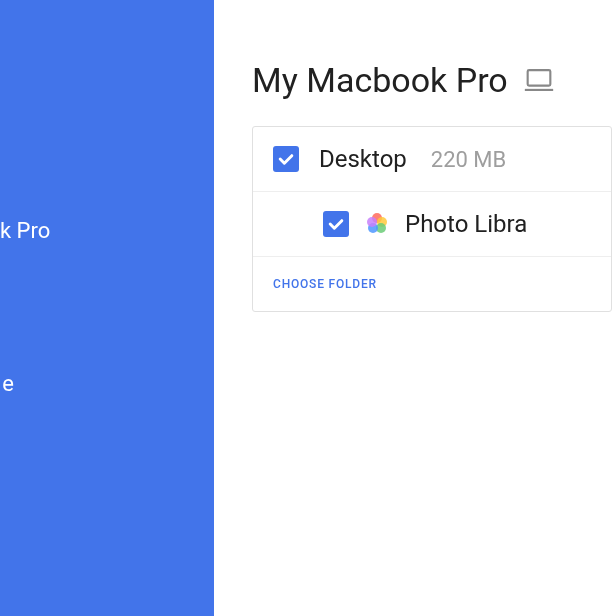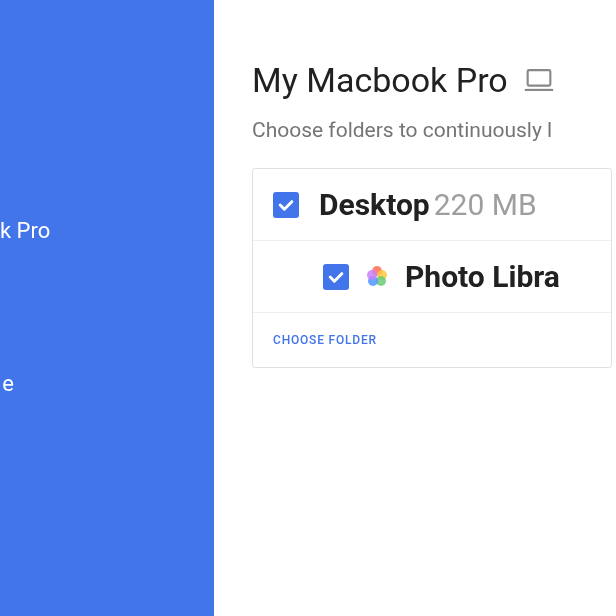--- a/index.html
+++ b/index.html
@@ -86,29 +86,28 @@
       display: flex;
       align-items: center;
       justify-content: center;
       flex-shrink: 0;
     }
     .checkbox svg {
       width: 20px;
       height: 20px;
     }
     .folder-label {
-      font-size: 30px;
+      font-size: 24px;
       color: #212121;
       white-space: nowrap;
-      font-weight: bold;
     }
     .folder-size {
-      font-size: 30px;
+      font-size: 22px;
       color: #9e9e9e;
-      margin-left: 4px;
+      margin-left: 24px;
       white-space: nowrap;
     }
     .photos-icon {
       width: 28px;
       height: 28px;
       position: relative;
       display: inline-block;
       flex-shrink: 0;
     }
     .choose-folder {
@@ -139,21 +138,20 @@
 <div class="main">
   <h1 class="page-title">
     <span>My Macbook Pro</span>
     <span class="laptop-icon">
       <svg width="34" height="34" viewBox="0 0 24 24" fill="none" stroke="currentColor" stroke-width="1.5">
         <rect x="4" y="5" width="16" height="11" rx="1"></rect>
         <line x1="2" y1="19" x2="22" y2="19"></line>
       </svg>
     </span>
   </h1>
-  <p class="subtitle">Choose folders to continuously l</p>
 
   <div class="folder-card">
     <div class="folder-row">
       <div class="checkbox">
         <svg viewBox="0 0 24 24" fill="none" stroke="#fff" stroke-width="3.5" stroke-linecap="round" stroke-linejoin="round">
           <polyline points="5 12 10 17 19 8"></polyline>
         </svg>
       </div>
       <div class="folder-main-row">
         <span class="folder-label">Desktop</span>

